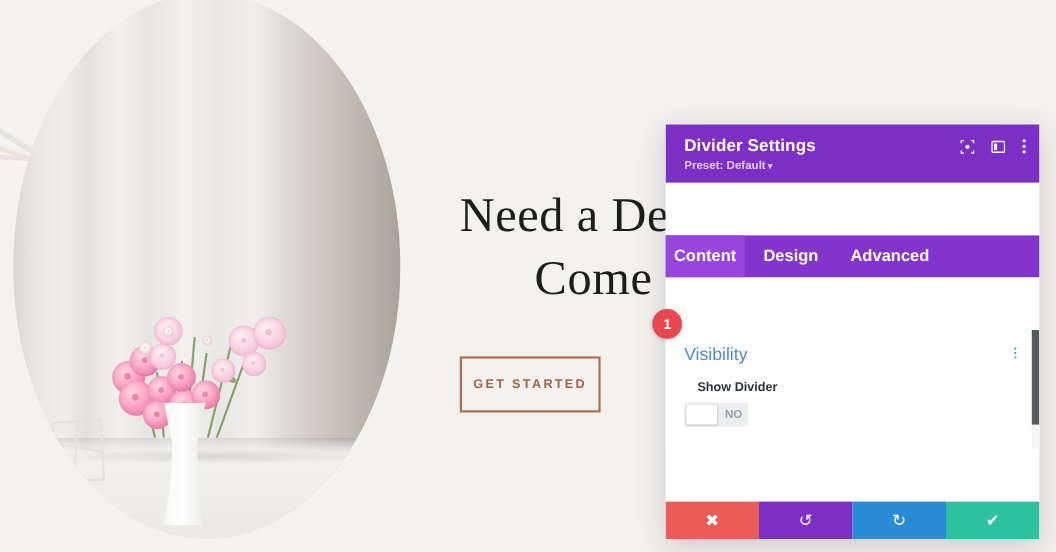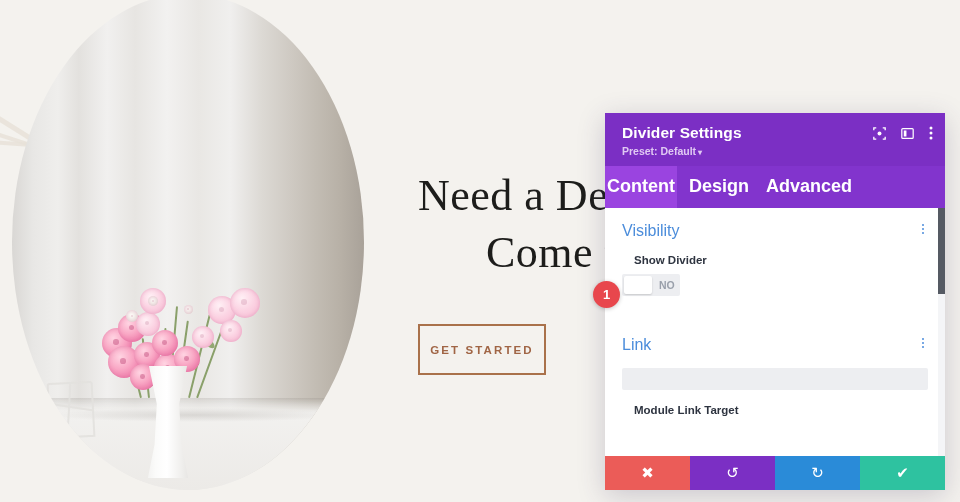--- a/index.html
+++ b/index.html
@@ -146,20 +146,21 @@
   
   #settings-modal {
     position: absolute;
     left: 605px; top: 113px;
     width: 340px; height: 377px;
     background: #fff;
     box-shadow: 0 6px 26px rgba(60,50,90,.22);
     display: flex; flex-direction: column;
     overflow: hidden;
     font-size: 12px;
+    gap: 48px;
   }
   .modal-header {
     background: #7b2fc4;
     padding: 11px 14px 9px 17px;
     position: relative;
     flex: 0 0 auto;
   }
   .modal-title {
     color: #fff; font-size: 15.5px; font-weight: 700; letter-spacing: .1px;
   }
@@ -171,21 +172,21 @@
     position: absolute; right: 12px; top: 13px;
     display: flex; align-items: center; gap: 15px;
   }
   .hdr-ico { cursor: pointer; line-height: 0; }
 
   .modal-tabs {
     display: flex; background: #8234cd; flex: 0 0 auto;
   }
   .tab {
     padding: 10px 0 11px 0;
-    font-size: 18px; font-weight: 700; color: #fff;
+    font-size: 15px; font-weight: 700; color: #fff;
     text-align: center; cursor: pointer;
   }
   .tab.t0 { width: 72px; }
   .tab.t1 { width: 84px; }
   .tab.t2 { width: 96px; }
   .tab.active { background: #9a44e0; }
 
   .search-row {
     display: flex; align-items: center; justify-content: space-between;
     background: #f3f4f6;

